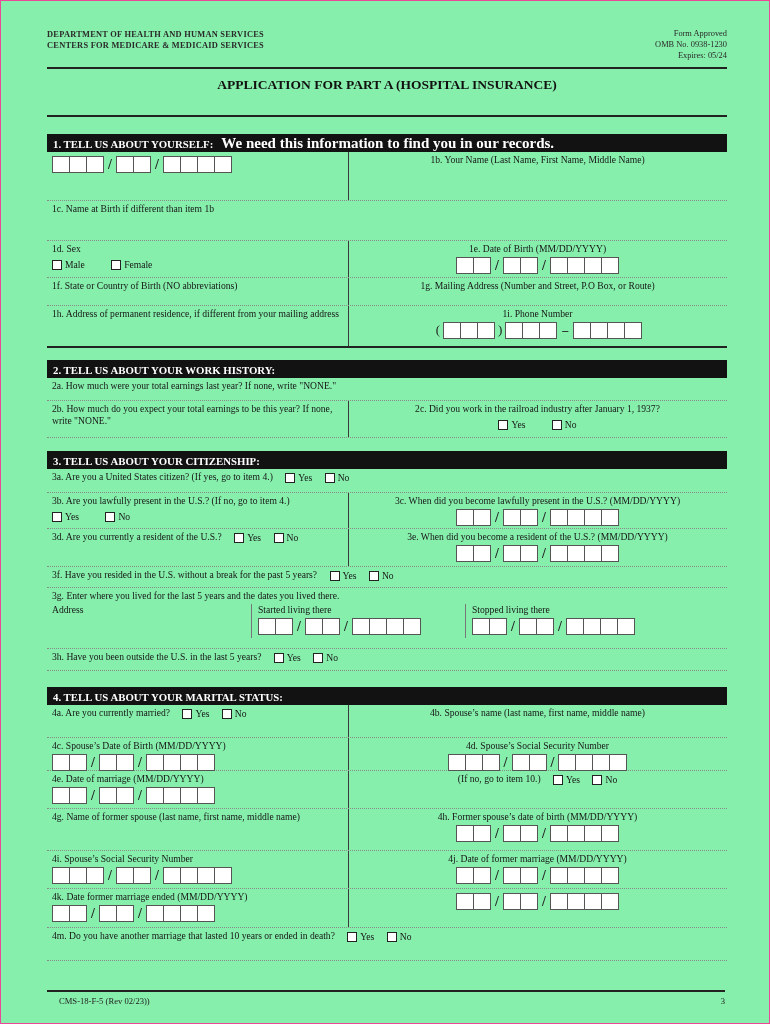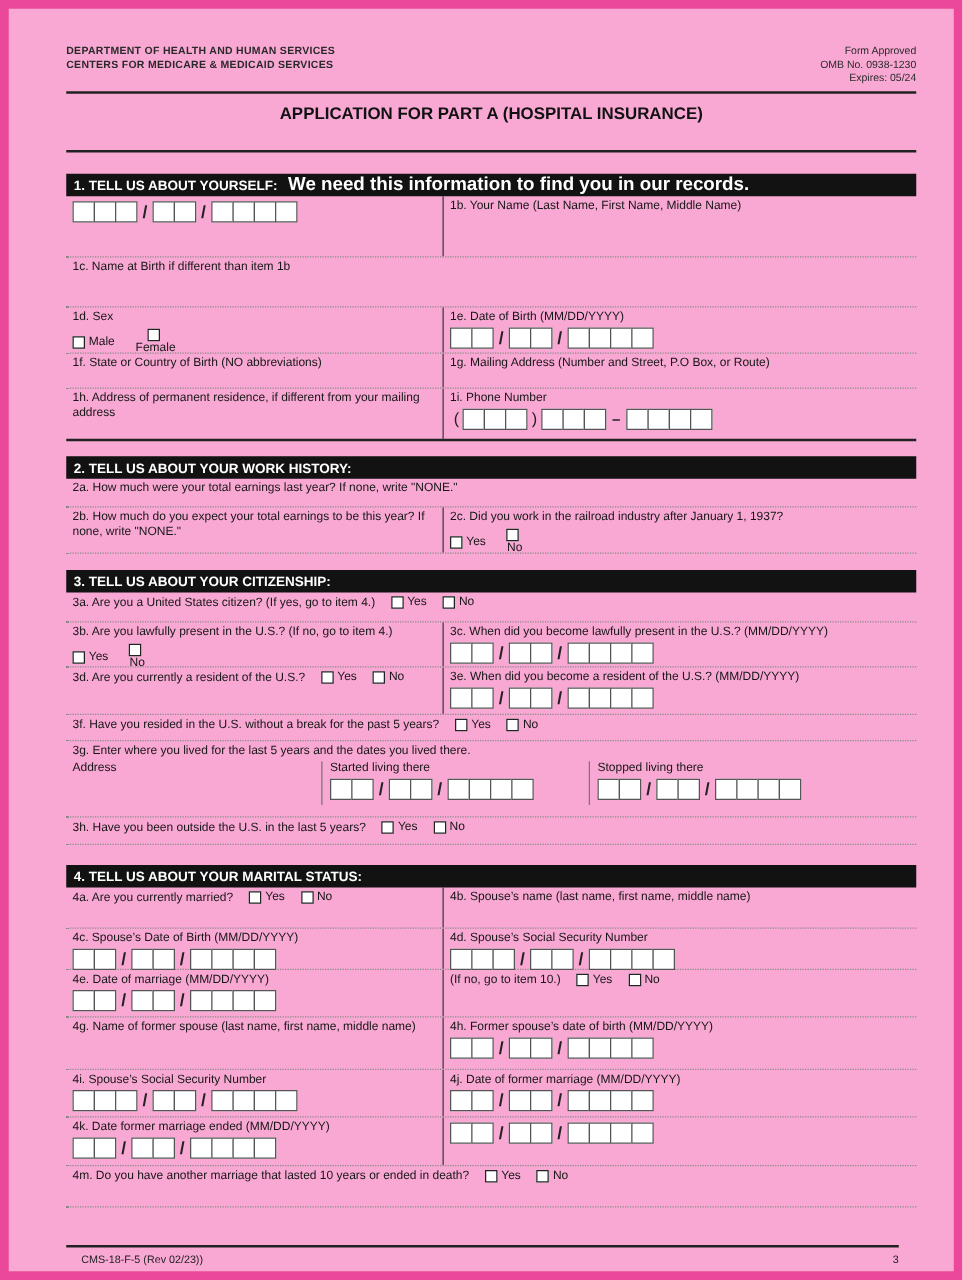--- a/index.html
+++ b/index.html
@@ -1,20 +1,20 @@
 <!DOCTYPE html>
 <html><head>
 <meta charset="utf-8">
 <style>
   * { margin:0; padding:0; box-sizing:border-box; }
   html,body { background:#ffffff; }
   .page {
-    position:relative; width:770px; height:1024px; background:#f9a8d4;
-    border:7px solid #ec4899;
-    font-family:Liberation Sans, sans-serif; color:#161616;
+    position:relative; width:770px; height:1024px; background:#86efac;
+    border:1px solid #ec4899;
+    font-family:Liberation Serif, serif; color:#161616;
     overflow:hidden;
   }
   .content { margin:28px 44px 0 46px; width:680px; }
 
   
   .tophdr { display:flex; justify-content:space-between; height:38px; }
   .agency { font-size:8.4px; line-height:1.35; letter-spacing:0.25px; font-weight:bold; color:#2a2a2a; }
   .approval { font-size:8.4px; line-height:1.3; text-align:right; color:#2a2a2a; }
   .hline { border-top:2px solid #222; }
   .title { text-align:center; font-weight:bold; font-size:13.5px; padding:8px 0 22px 0; color:#111; }
@@ -24,35 +24,35 @@
             padding-left:6px; white-space:nowrap; overflow:hidden; }
   .secttl { font-weight:bold; font-size:10.8px; }
   .secsub { font-weight:bold; font-size:15px; margin-left:4px; }
 
   
   .row { display:flex; border-bottom:1px dotted #8a8a8a; }
   .tblend-solid { border-bottom:2px solid #222; }
   .tblend-dot { border-bottom:1px dotted #8a8a8a; }
   .c { padding:2px 6px 0 5px; font-size:9.6px; line-height:1.25; }
   .cl { width:302px; border-right:1px solid #3a3a3a; }
-  .cr { flex:1; }
+  .cr { flex:1;text-align:center; }
   .cw { width:680px; }
   .h21{height:21px}.h22{height:22px}.h23{height:23px}.h24{height:24px}
   .h28{height:28px}.h33{height:33px}.h36{height:36px}.h37{height:37px}
   .h38{height:38px}.h39{height:39px}.h40{height:40px}.h42{height:42px}
   .h49{height:49px}.h61{height:61px}
 
   
   .opt { display:inline-flex; align-items:center; margin-left:10px; vertical-align:middle; }
   .opt:first-of-type { margin-left:6px; }
   .cb { width:10px; height:10px; border:1.4px solid #222; display:inline-block;
         background:#fff; margin-right:3px; flex:0 0 auto; }
   .optrow { margin-top:3px; }
   .optrow .opt:first-of-type { margin-left:0; }
-  .optrow .opt + .opt { margin-left:14px;flex-direction:column; }
+  .optrow .opt + .opt { margin-left:24px; }
 
   
   .bxs { display:inline-flex; align-items:center; margin-top:2px; }
   [data-boxes] { display:inline-flex; }
   .bx { width:18px; height:17px; border:1px solid #555; background:#fff; }
   .bx + .bx { margin-left:-1px; }
   .sep { font-size:14px; font-weight:bold; margin:0 4px; color:#222; }
   .paren { font-size:13px; margin:0 3px; color:#222; }
   .dash { font-size:12px; font-weight:bold; margin:0 5px; color:#222; }
 

